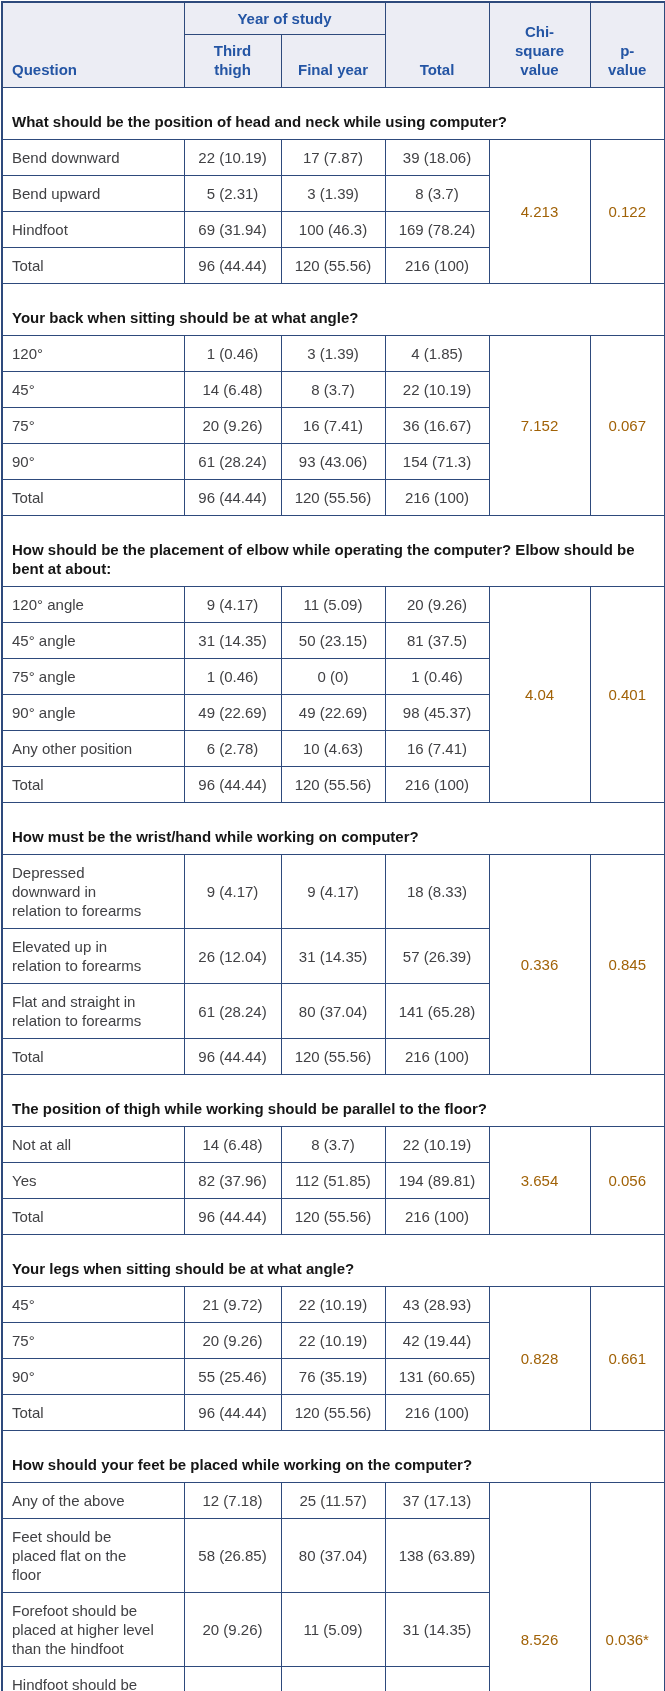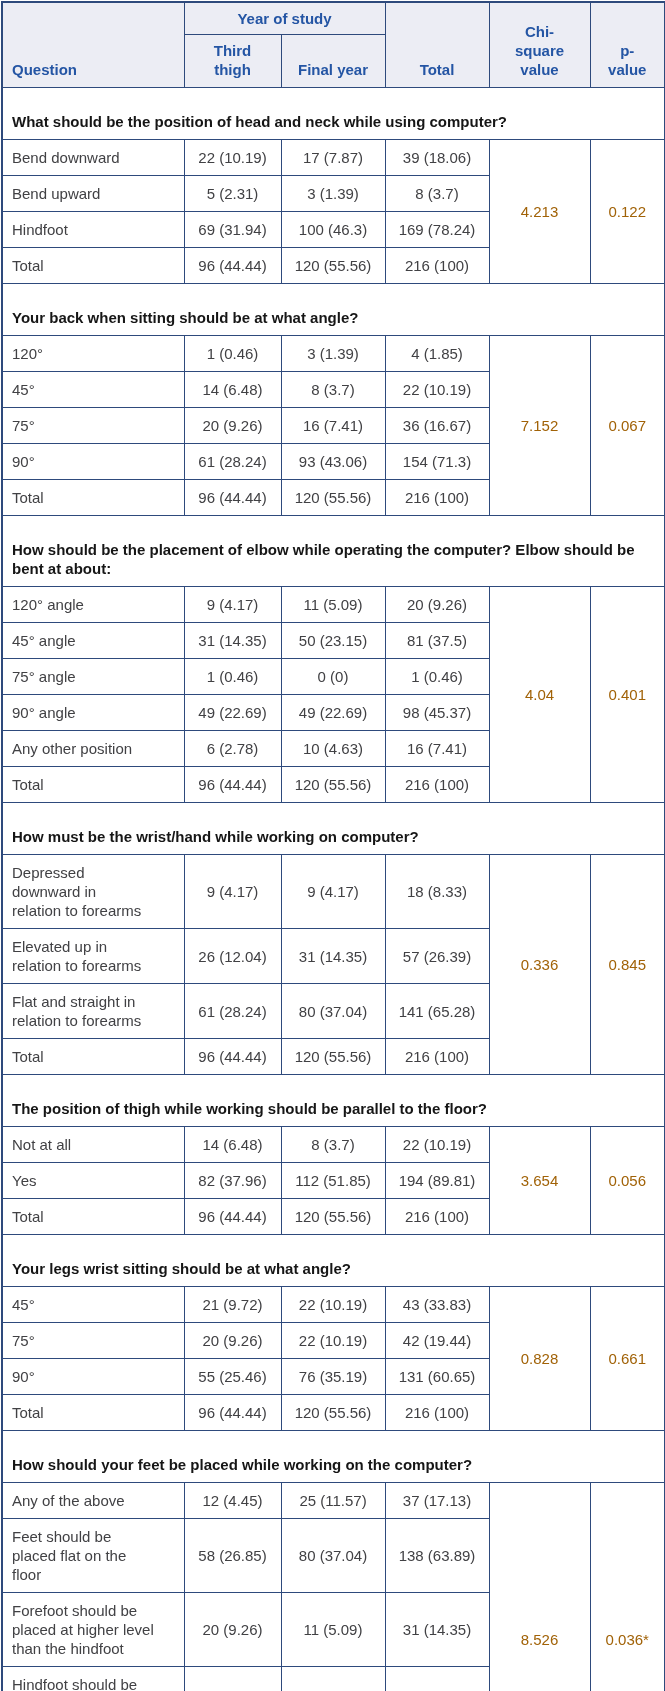--- a/index.html
+++ b/index.html
@@ -273,27 +273,27 @@
           <td class="num-cell">112 (51.85)</td>
           <td class="num-cell">194 (89.81)</td>
         </tr>
         <tr>
           <td class="label-cell">Total</td>
           <td class="num-cell">96 (44.44)</td>
           <td class="num-cell">120 (55.56)</td>
           <td class="num-cell">216 (100)</td>
         </tr>
         <tr>
-          <td class="question-cell" colspan="6">Your legs wrist sitting should be at what angle?</td>
+          <td class="question-cell" colspan="6">Your legs when sitting should be at what angle?</td>
         </tr>
         <tr>
           <td class="label-cell">45°</td>
           <td class="num-cell">21 (9.72)</td>
           <td class="num-cell">22 (10.19)</td>
-          <td class="num-cell">43 (33.83)</td>
+          <td class="num-cell">43 (28.93)</td>
           <td class="stat-cell" rowspan="4">0.828</td>
           <td class="stat-cell" rowspan="4">0.661</td>
         </tr>
         <tr>
           <td class="label-cell">75°</td>
           <td class="num-cell">20 (9.26)</td>
           <td class="num-cell">22 (10.19)</td>
           <td class="num-cell">42 (19.44)</td>
         </tr>
         <tr>
@@ -306,21 +306,21 @@
           <td class="label-cell">Total</td>
           <td class="num-cell">96 (44.44)</td>
           <td class="num-cell">120 (55.56)</td>
           <td class="num-cell">216 (100)</td>
         </tr>
         <tr>
           <td class="question-cell" colspan="6">How should your feet be placed while working on the computer?</td>
         </tr>
         <tr>
           <td class="label-cell">Any of the above</td>
-          <td class="num-cell">12 (4.45)</td>
+          <td class="num-cell">12 (7.18)</td>
           <td class="num-cell">25 (11.57)</td>
           <td class="num-cell">37 (17.13)</td>
           <td class="stat-cell" rowspan="5">8.526</td>
           <td class="stat-cell" rowspan="5">0.036*</td>
         </tr>
         <tr>
           <td class="label-cell">Feet should be
 placed flat on the
 floor</td>
           <td class="num-cell">58 (26.85)</td>

